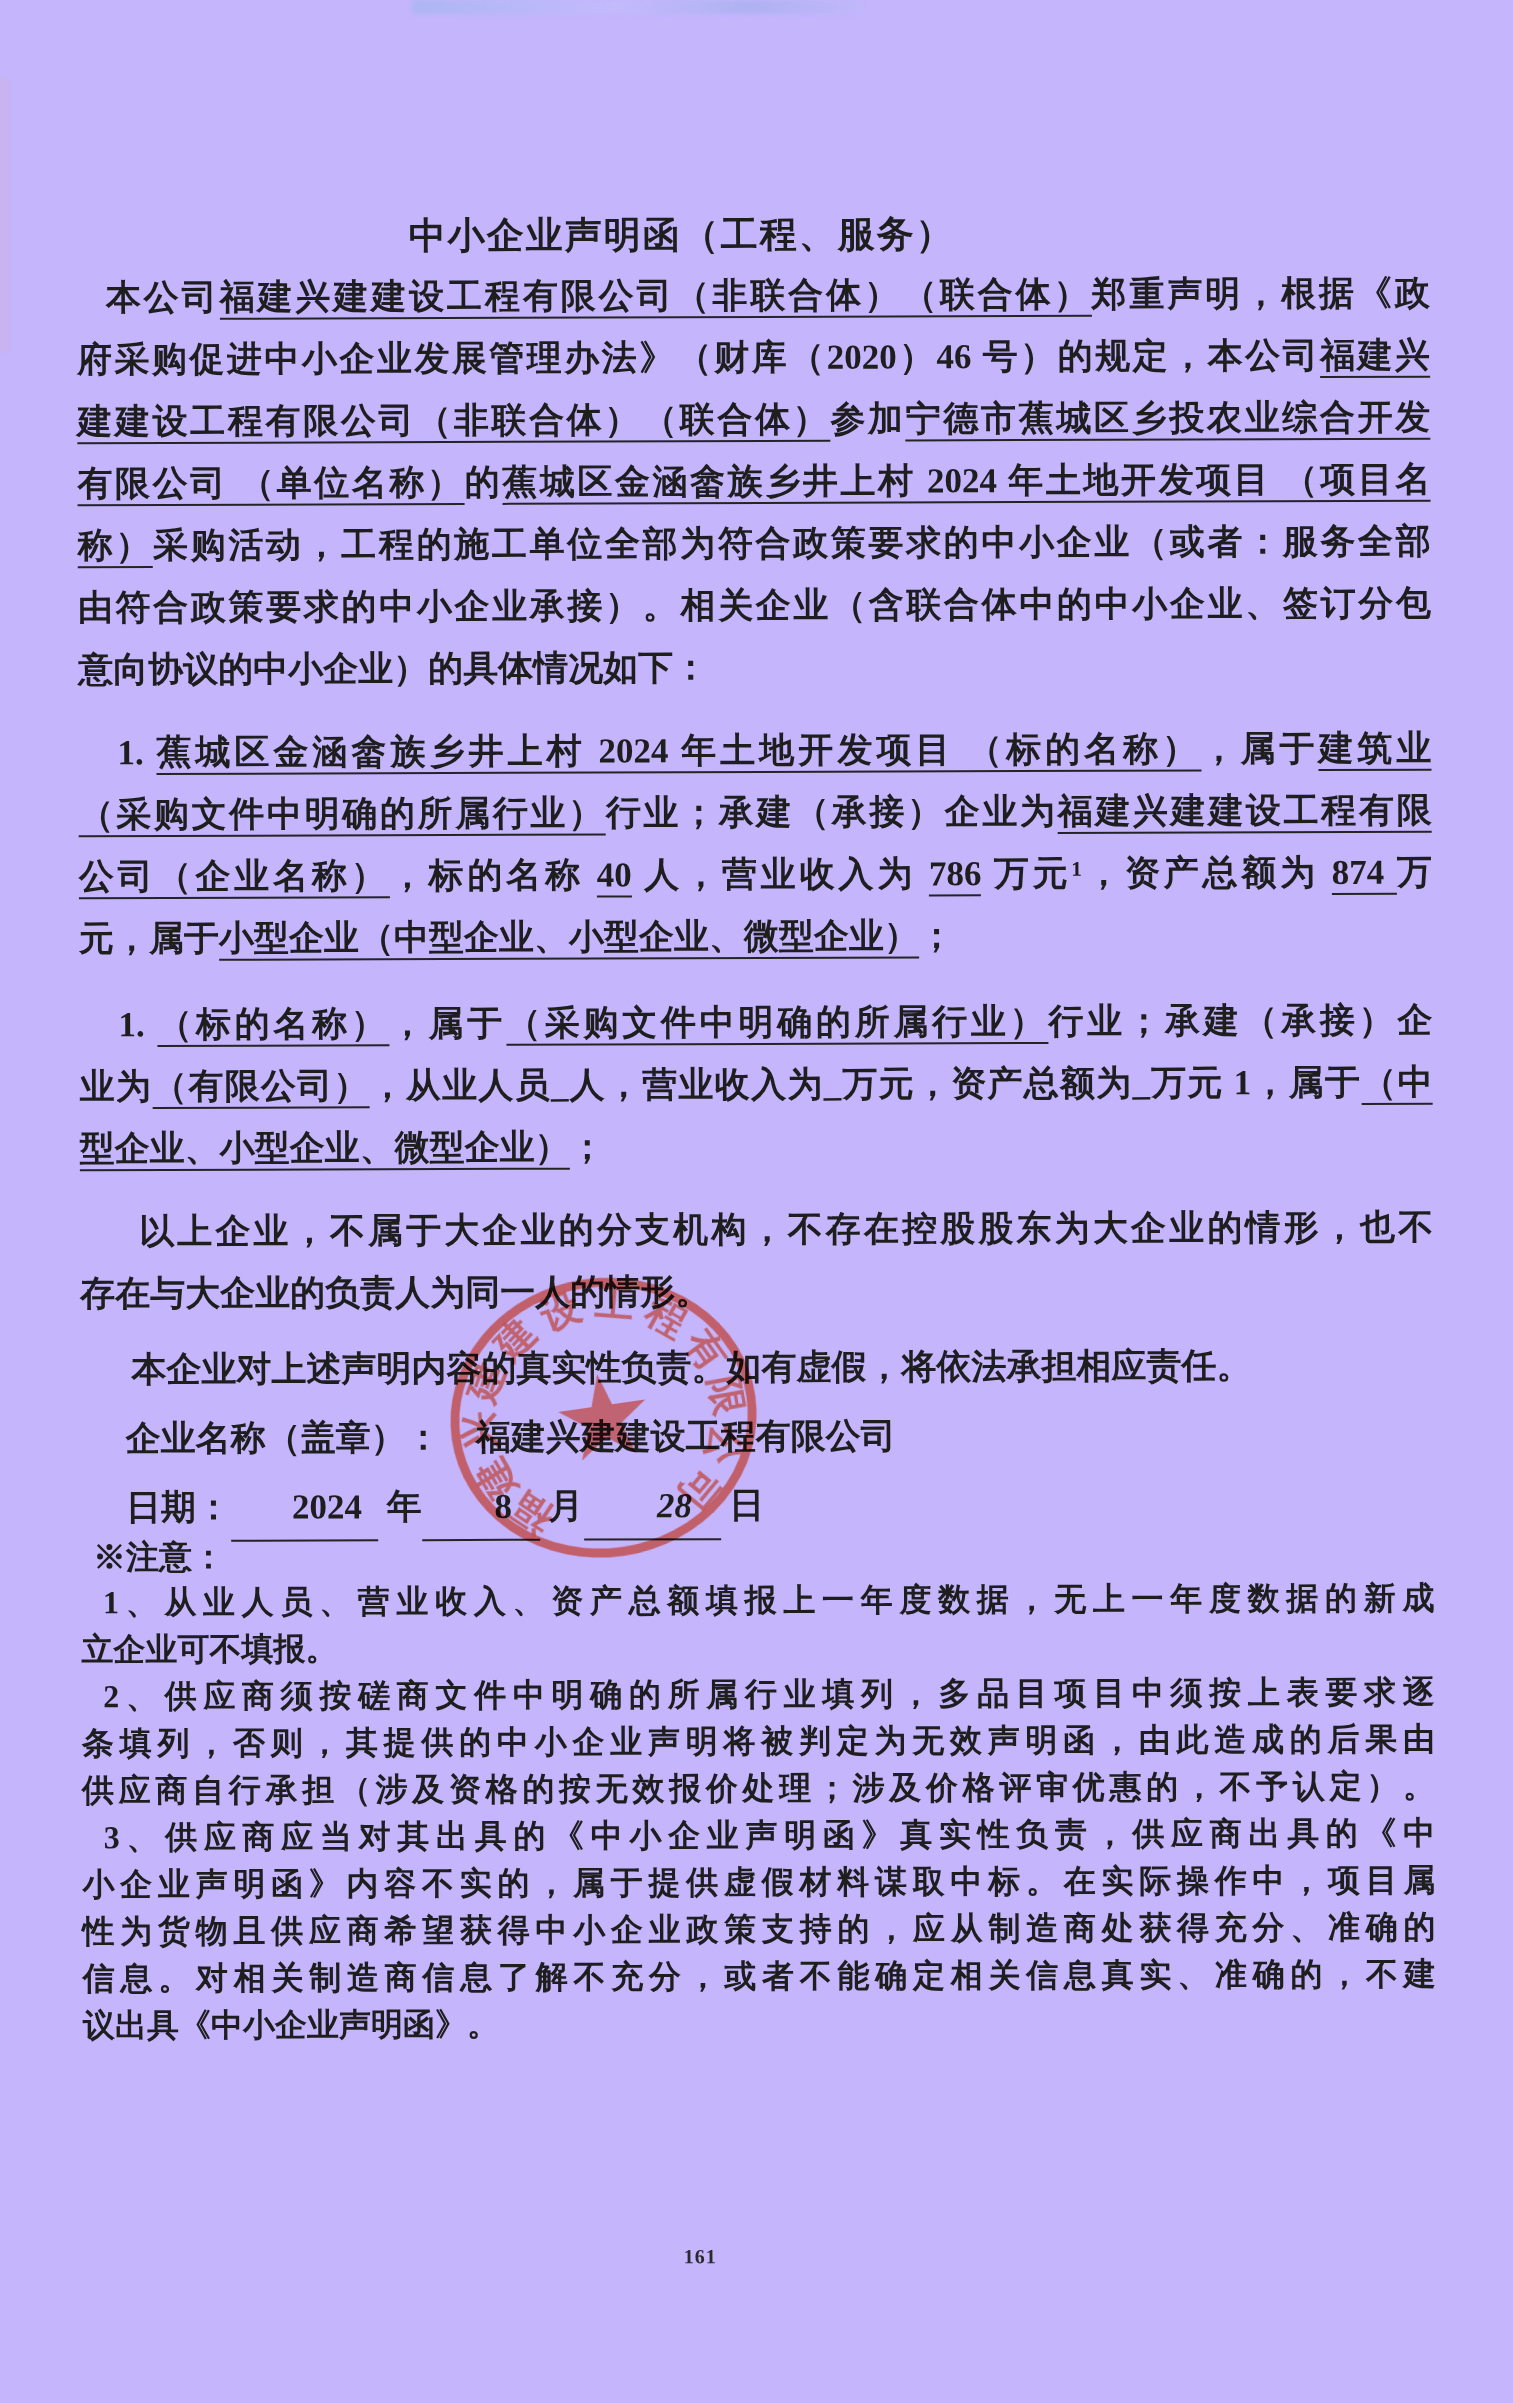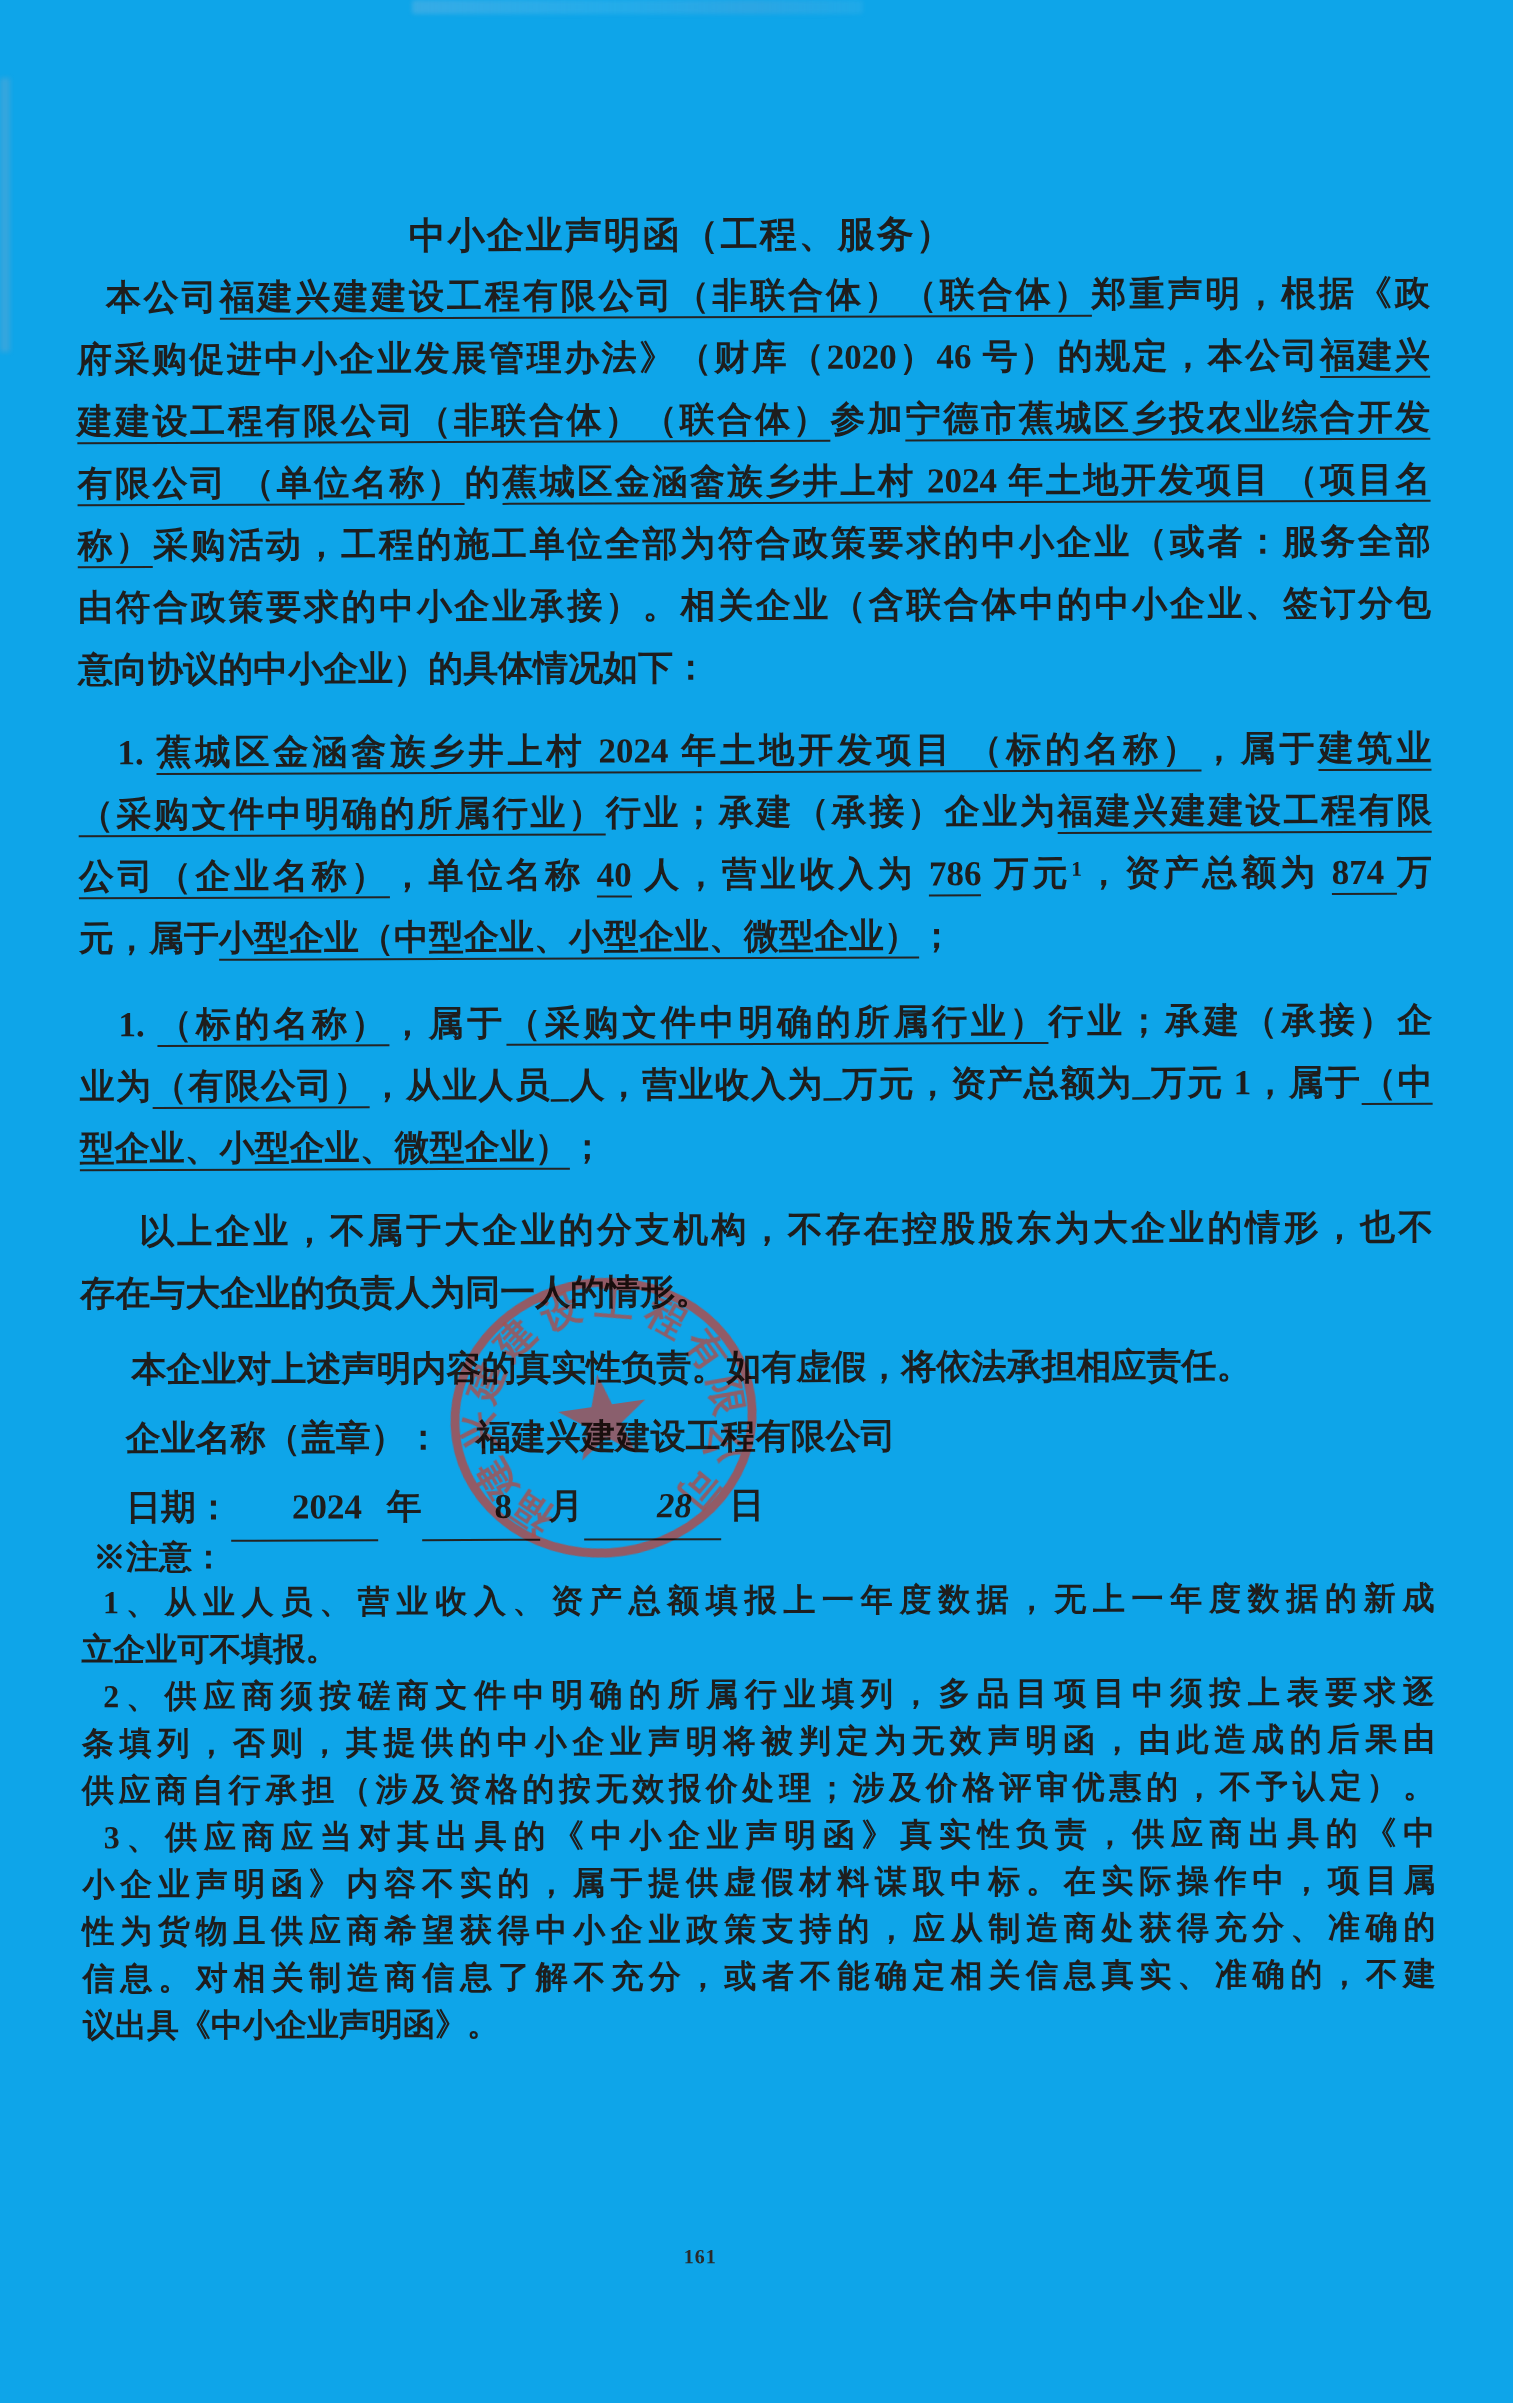--- a/index.html
+++ b/index.html
@@ -1,20 +1,20 @@
 <!DOCTYPE html>
 <html><head>
 <meta charset="utf-8">
 <style>
   html,body{margin:0;padding:0;background:#e8e8e6;}
   .page{
     position:relative;
     width:1513px;height:2403px;
     margin:0 auto;
-    background:#0ea5e9;
+    background:#c4b5fd;
     overflow:hidden;
     font-family:"Liberation Serif","DejaVu Serif",serif;
     color:#1e1e1e;
   }
   .content{position:absolute;left:0;top:0;width:100%;height:100%;transform:rotate(-0.2deg);}
   .doc-title{
     position:absolute;left:412px;top:210px;
     font-size:37px;font-weight:700;letter-spacing:2px;white-space:nowrap;
   }
   .body-col{
@@ -67,21 +67,21 @@
           <div class="line j"><span>府采购促进中小企业发展管理办法》（财库（2020）46 号）的规定，本公司</span><span class="u">福建兴</span></div>
           <div class="line j"><span class="u">建建设工程有限公司（非联合体）（联合体）</span><span>参加</span><span class="u">宁德市蕉城区乡投农业综合开发</span></div>
           <div class="line j"><span class="u">有限公司 （单位名称）</span><span>的</span><span class="u">蕉城区金涵畲族乡井上村 2024 年土地开发项目 （项目名</span></div>
           <div class="line j"><span class="u">称）</span><span>采购活动，工程的施工单位全部为符合政策要求的中小企业（或者：服务全部</span></div>
           <div class="line j"><span>由符合政策要求的中小企业承接）。相关企业（含联合体中的中小企业、签订分包</span></div>
           <div class="line"><span>意向协议的中小企业）的具体情况如下：</span></div>
         </div>
         <div class="para body" style="margin-top: 20.6px;">
           <div class="line j" style="text-indent: 39px;"><span>1. </span><span class="u">蕉城区金涵畲族乡井上村 2024 年土地开发项目 （标的名称）</span><span>，属于</span><span class="u">建筑业</span></div>
           <div class="line j"><span class="u">（采购文件中明确的所属行业）</span><span>行业；承建（承接）企业为</span><span class="u">福建兴建建设工程有限</span></div>
-          <div class="line j"><span class="u">公司（企业名称）</span><span>，单位名称 </span><span class="u">40</span><span> 人，营业收入为 </span><span class="u">786</span><span> 万元¹，资产总额为 </span><span class="u"> 874 </span><span> 万</span></div>
+          <div class="line j"><span class="u">公司（企业名称）</span><span>，标的名称 </span><span class="u">40</span><span> 人，营业收入为 </span><span class="u">786</span><span> 万元¹，资产总额为 </span><span class="u"> 874 </span><span> 万</span></div>
           <div class="line"><span>元，属于</span><span class="u">小型企业（中型企业、小型企业、微型企业）</span><span>；</span></div>
         </div>
         <div class="para body" style="margin-top: 24.5px;">
           <div class="line j" style="text-indent: 39px;"><span>1. </span><span class="u">（标的名称）</span><span>，属于</span><span class="u">（采购文件中明确的所属行业）</span><span>行业；承建（承接）企</span></div>
           <div class="line j"><span>业为</span><span class="u">（有限公司）</span><span>，从业人员_人，营业收入为_万元，资产总额为_万元 1，属于</span><span class="u">（中</span></div>
           <div class="line"><span class="u">型企业、小型企业、微型企业）</span><span>；</span></div>
         </div>
         <div class="para body" style="margin-top: 20.6px;">
           <div class="line j" style="text-indent: 59px;"><span>以上企业，不属于大企业的分支机构，不存在控股股东为大企业的情形，也不</span></div>
           <div class="line"><span>存在与大企业的负责人为同一人的情形。</span></div>

